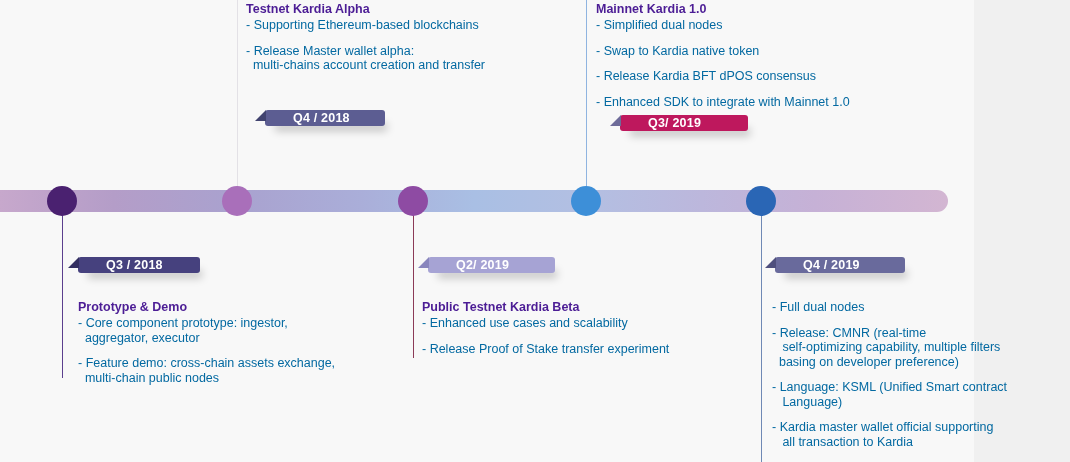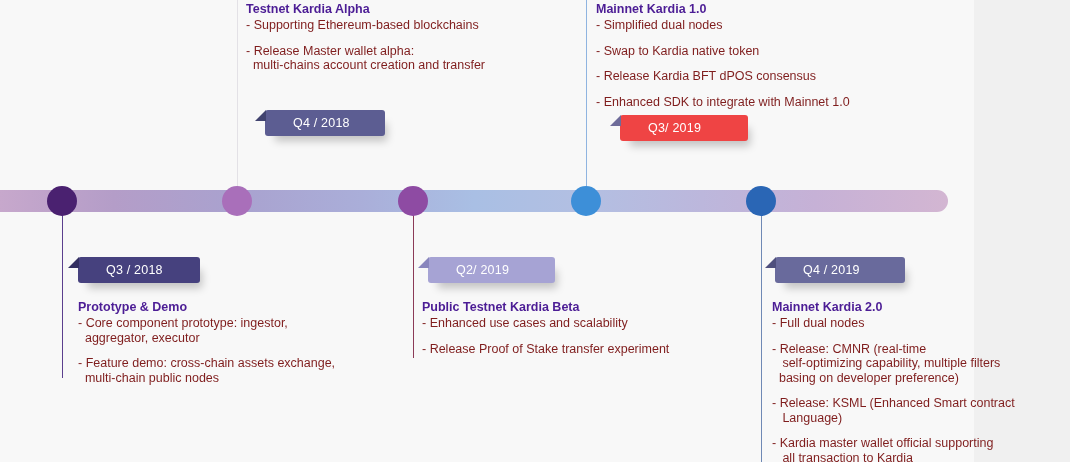--- a/index.html
+++ b/index.html
@@ -70,25 +70,25 @@
   
   .stem {
     position: absolute;
     width: 1px;
     z-index: 2;
   }
 
   
   .badge {
     position: absolute;
-    height: 26px;
+    height: 16px;
     border-radius: 3px;
     color: #ffffff;
     font-size: 12.5px;
-    font-weight: normal;
+    font-weight: bold;
     letter-spacing: .2px;
     display: flex;
     align-items: center;
     padding-left: 28px;
     box-sizing: border-box;
     z-index: 5;
     box-shadow: 6px 9px 9px -4px rgba(0,0,0,0.22);
   }
   .badge .tab {
     position: absolute;
@@ -109,21 +109,21 @@
   .block-title {
     font-size: 12.5px;
     font-weight: bold;
     color: #4c1d95;
     line-height: 15px;
     margin: 0 0 1px 0;
     white-space: nowrap;
   }
   .bullet {
     font-size: 12.5px;
-    color: #7f1d1d;
+    color: #0369a1;
     line-height: 14.5px;
     margin: 0 0 11px 0;
     white-space: pre;
   }
   .bullet:last-child { margin-bottom: 0; }
 </style>
 </head>
 <body>
 
 <div id="root">
@@ -156,21 +156,21 @@
     <span>Q4 / 2018</span>
   </div>
 
   <div class="block" style="left:596px; top:2px; width:330px;">
     <div class="block-title">Mainnet Kardia 1.0</div>
     <div class="bullet">- Simplified dual nodes</div>
     <div class="bullet">- Swap to Kardia native token</div>
     <div class="bullet">- Release Kardia BFT dPOS consensus</div>
     <div class="bullet">- Enhanced SDK to integrate with Mainnet 1.0</div>
   </div>
-  <div class="badge" style="left:620px; top:115px; width:128px; background:#ef4444;">
+  <div class="badge" style="left:620px; top:115px; width:128px; background:#be185d;">
     <span class="tab" style="border-color: transparent transparent #6e6b99 transparent; border-width:0 0 11px 11px;"></span>
     <span>Q3/ 2019</span>
   </div>
 
   <div class="badge" style="left:78px; top:257px; width:122px; background:#46417e;">
     <span class="tab" style="border-color: transparent transparent #322e60 transparent; border-width:0 0 11px 11px;"></span>
     <span>Q3 / 2018</span>
   </div>
   <div class="block" style="left:78px; top:300px; width:330px;">
     <div class="block-title">Prototype &amp; Demo</div>
@@ -188,24 +188,23 @@
     <div class="block-title">Public Testnet Kardia Beta</div>
     <div class="bullet">- Enhanced use cases and scalability</div>
     <div class="bullet">- Release Proof of Stake transfer experiment</div>
   </div>
 
   <div class="badge" style="left:775px; top:257px; width:130px; background:#696a9c;">
     <span class="tab" style="border-color: transparent transparent #4e4f7d transparent; border-width:0 0 11px 11px;"></span>
     <span>Q4 / 2019</span>
   </div>
   <div class="block" style="left:772px; top:300px; width:215px;">
-    <div class="block-title">Mainnet Kardia 2.0</div>
     <div class="bullet">- Full dual nodes</div>
     <div class="bullet">- Release: CMNR (real-time
    self-optimizing capability, multiple filters
   basing on developer preference)</div>
-    <div class="bullet">- Release: KSML (Enhanced Smart contract
+    <div class="bullet">- Language: KSML (Unified Smart contract
    Language)</div>
     <div class="bullet">- Kardia master wallet official supporting
    all transaction to Kardia</div>
   </div>
 
 </div>
 
 </body></html>

